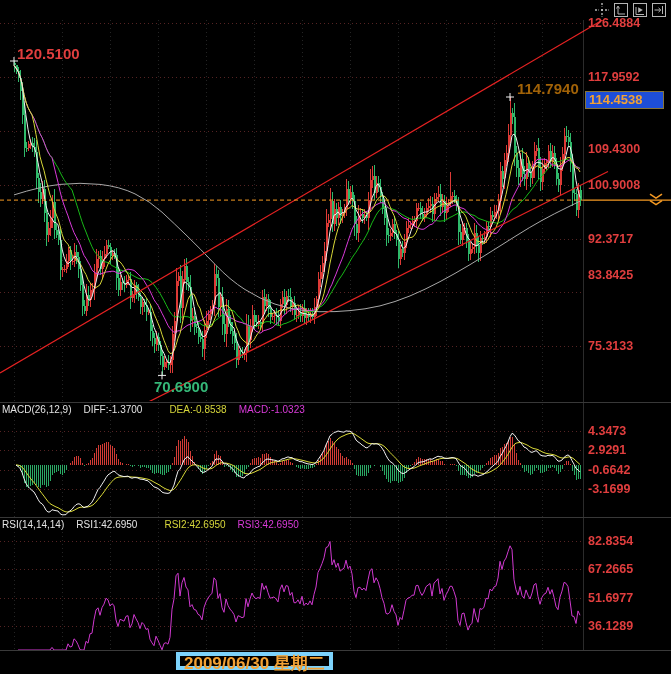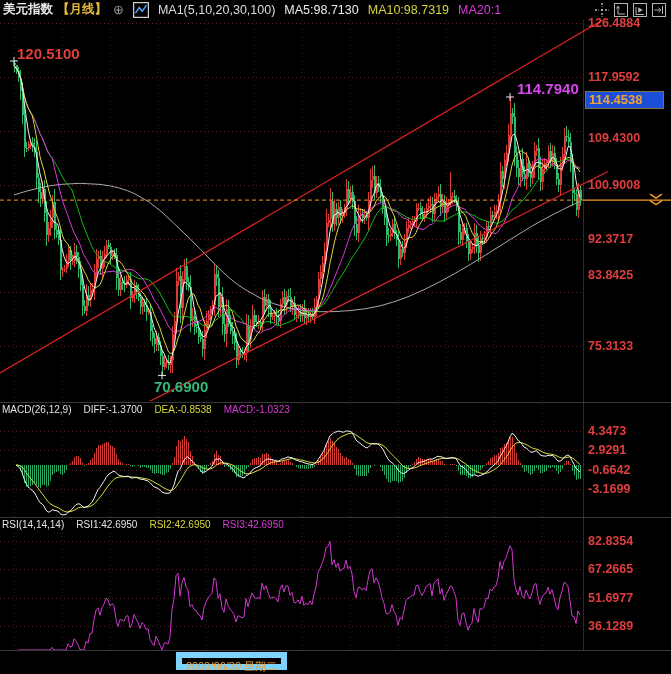--- a/index.html
+++ b/index.html
@@ -18,32 +18,32 @@
   .ma20 { color:#da3bda; }
 
   .toolbar { position:absolute; right:4px; top:2px; display:flex; gap:3px; z-index:9; }
   .tool { width:16px; height:16px; }
 
   .ylab { position:absolute; left:588px; color:#e03e3e; font-weight:bold; font-size:12.5px; line-height:16px; }
   .mlab, .rlab { position:absolute; left:588px; color:#e03e3e; font-weight:bold; font-size:12.5px; line-height:16px; }
   .xlab { position:absolute; top:654px; width:48px; text-align:center; color:#c9c9c9; font-weight:bold; font-size:13px; }
 
   .pricebox { position:absolute; left:585px; top:91px; width:79px; height:18px; line-height:16px; border:1px solid #86753a; background:#1d4ed8; color:#f2a134; font-weight:bold; font-size:13px; padding-left:3px; z-index:7; }
-  .datebox { position:absolute; left:176px; top:652px; height:18px; line-height:16px; border:6px solid #7dd3fc; background:#000; color:#f2a134; font-weight:normal; font-size:11px; padding:0 4px; z-index:7; }
+  .datebox { position:absolute; left:176px; top:652px; height:18px; line-height:16px; border:4px solid #7dd3fc; background:#000; color:#f2a134; font-weight:bold; font-size:17px; padding:0 4px; z-index:7; }
 
   .ann { position:absolute; font-weight:bold; font-size:15px; z-index:6; }
   .ann-first-high { left:17px; top:45px; color:#e03e3e; }
   .ann-low { left:154px; top:378px; color:#35b878; }
-  .ann-2022-high { left:517px; top:80px; color:#d946ef; }
+  .ann-2022-high { left:517px; top:80px; color:#a16207; }
 
   .panetitle { position:absolute; left:2px; display:flex; gap:12px; font-size:10px; z-index:6; }
   .pt-macd { top:404px; }
   .pt-rsi { top:519px; }
   .tw { color:#e3e3e3; }
-  .ty { color:#d6d63a; }
+  .ty { color:#d6d63a;margin-left:15px; }
   .tm { color:#da3bda; }
 
   .divider { position:absolute; left:0; width:671px; height:1px; background:#383838; z-index:5; }
   .vborder { position:absolute; left:583px; top:20px; width:1px; height:630px; background:rgba(130,130,130,0.33); z-index:4; }
   .xaxis-strip { position:absolute; left:0; top:650px; width:671px; height:24px; background:#000; border-top:1px solid #3a3a3a; z-index:5; }
 
   .watermark { position:absolute; left:524px; top:601px; font-size:40px; letter-spacing:3px; color:#ececec; opacity:0.93; z-index:9; }
 </style>
 </head>
 <body>
@@ -971,53 +971,40 @@
       <div class="xlab" style="top: 654px; left: 182px;">2010</div>
       <div class="xlab" style="top: 654px; left: 230px;">2012</div>
       <div class="xlab" style="top: 654px; left: 278px;">2014</div>
       <div class="xlab" style="top: 654px; left: 326px;">2016</div>
       <div class="xlab" style="top: 654px; left: 374px;">2018</div>
       <div class="xlab" style="top: 654px; left: 422px;">2020</div>
       <div class="xlab" style="top: 654px; left: 470px;">2022</div>
       <div class="xlab" style="top: 654px; left: 518px;">2024</div>
       <div class="ylab" style="top: 15.2294px;">126.4884</div>
       <div class="ylab" style="top: 69.0682px;">117.9592</div>
-      <div class="ylab" style="top: 130px;">109.4300</div>
+      <div class="ylab" style="top: 141px;">109.4300</div>
       <div class="ylab" style="top: 176.746px;">100.9008</div>
       <div class="ylab" style="top: 230.584px;">92.3717</div>
       <div class="ylab" style="top: 267px;">83.8425</div>
       <div class="ylab" style="top: 338.262px;">75.3133</div>
       <div class="mlab" style="top: 422.854px;">4.3473</div>
       <div class="mlab" style="top: 442.343px;">2.9291</div>
       <div class="mlab" style="top: 461.833px;">-0.6642</div>
       <div class="mlab" style="top: 481.321px;">-3.1699</div>
       <div class="rlab" style="top: 533.094px;">82.8354</div>
       <div class="rlab" style="top: 561.337px;">67.2665</div>
       <div class="rlab" style="top: 589.579px;">51.6977</div>
       <div class="rlab" style="top: 617.821px;">36.1289</div>
     </div>
 
   <div class="divider" style="top:402px"></div>
   <div class="divider" style="top:517px"></div>
   <div class="vborder"></div>
   <div class="xaxis-strip"></div>
 
-  <div class="header">
-    <span class="sym">美元指数</span>
-    <span class="per">【月线】</span>
-    <span class="plus">⊕</span>
-    <svg class="tool" width="13" height="13" viewBox="0 0 13 13">
-      <rect x="0.5" y="0.5" width="12" height="12" fill="none" stroke="#cfcfcf"></rect>
-      <polyline points="2,9 5,4.5 7.5,7.5 11,2.5" fill="none" stroke="#4da6ff" stroke-width="1.2"></polyline>
-    </svg>
-    <span class="mas">MA1(5,10,20,30,100)</span>
-    <span class="ma5">MA5:98.7130</span>
-    <span class="ma10">MA10:98.7319</span>
-    <span class="ma20">MA20:1</span>
-  </div>
 
   <div class="toolbar">
     <svg class="tool" viewBox="0 0 16 16">
       <path d="M8 1v4 M8 11v4 M1 8h4 M11 8h4" stroke="#b5b5b5" stroke-width="1.4" stroke-dasharray="2 1.5" fill="none"></path>
       <rect x="7" y="7" width="2" height="2" fill="#b5b5b5"></rect>
     </svg>
     <svg class="tool" viewBox="0 0 16 16">
       <rect x="1.5" y="1.5" width="13" height="13" fill="none" stroke="#b5b5b5"></rect>
       <path d="M5 12V5 M5 12h7" stroke="#b5b5b5" fill="none"></path>
       <path d="M3.5 6.5L5 4l1.5 2.5" fill="none" stroke="#b5b5b5"></path>

